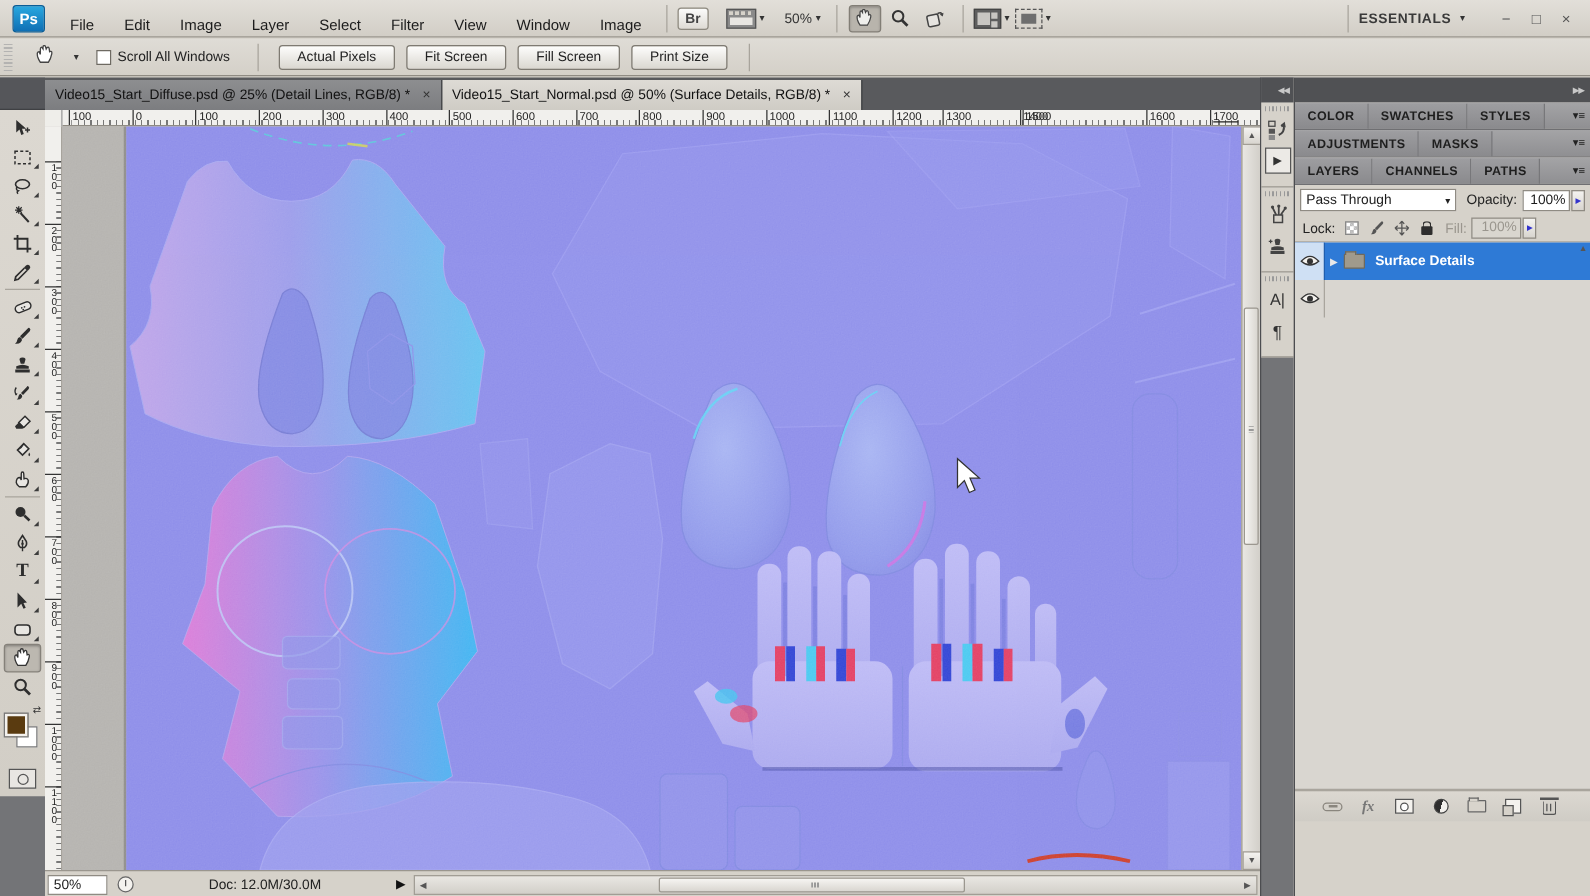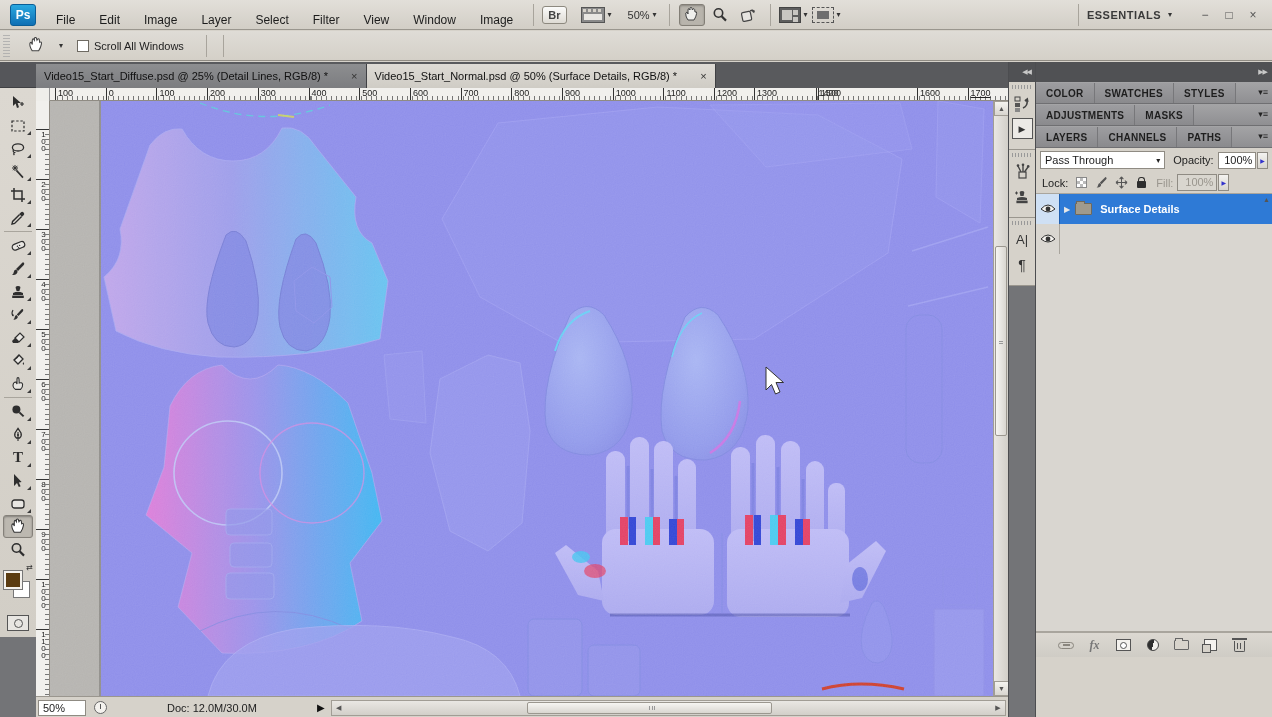--- a/index.html
+++ b/index.html
@@ -48,21 +48,21 @@
   .swatches { position:relative; width:30px; height:42px; margin:4px auto 0; }
   .swmini { position:absolute; right:0; top:-2px; font-size:8px; color:#333; }
   .swfg { position:absolute; left:1px; top:6px; width:18px; height:18px; border:2px solid #f4f2ee; outline:1px solid #777; z-index:2; }
   .swbg { position:absolute; left:10px; top:16px; width:17px; height:17px; background:#fff; border:1px solid #777; }
   .qmask { width:22px; height:16px; margin:8px auto 0; border:1px solid #555; background:#e8e6e2; display:flex; align-items:center; justify-content:center; }
   .qmask i { width:9px; height:9px; border:1.5px solid #555; border-radius:50%; display:block; }
 
   
   .center { position:absolute; left:36px; top:62px; width:972px; bottom:0; }
   .tabbar { height:26px; background:#595a5d; display:flex; align-items:flex-end; }
-  .dtab { height:24px; display:flex; align-items:center; padding:0 8px; font-size:11px; border-right:1px solid #3f4043; white-space:nowrap;gap:13px; }
+  .dtab { height:24px; display:flex; align-items:center; padding:0 8px; font-size:11px; border-right:1px solid #3f4043; white-space:nowrap; }
   .dtab .x { margin-left:10px; color:#333; font-size:11px; }
   .dtab.inactive { background:linear-gradient(#8d8e90,#7c7d80); color:#111; }
   .dtab.active { background:linear-gradient(#dedbd5,#cfccc5); color:#111; }
   .rulerrow { height:13px; display:flex; background:#f1f0ed; border-bottom:1px solid #8f8b83; }
   .rcorner { width:14px; height:13px; border-right:1px solid #999; background:#efeeea; }
   .hruler { position:relative; flex:1; overflow:hidden;
     background-image:repeating-linear-gradient(to right,#777 0 1px,transparent 1px 5.07px);
     background-size:100% 4px; background-repeat:no-repeat; background-position:7px bottom; }
   .hrl { position:absolute; top:0; height:13px; border-left:1px solid #333; padding-left:2px; font-size:9px; line-height:10px; color:#222; }
   .canvasrow { position:relative; height:595px; display:flex; }
@@ -217,20 +217,27 @@
     <div class="grip"></div>
     <div style="width:40px;text-align:center;">
       <svg width="18" height="16" viewBox="0 0 17 15">
           <path d="M3 9 Q2 5 4 5 L5 7 L5 3 Q5 1.6 6 1.6 L7 3 L7 1.4 Q7 0.4 8 0.4 Q9 0.4 9 1.6 L9.4 3 L10 2 Q11 1 11.6 2.4 L12 5 Q14 4 13.6 6.6 Q13 10 11 13 L5 13 Q3.6 11 3 9 Z" fill="#fff" stroke="#444" stroke-width="1"></path>
         </svg>
     </div>
     <span class="ddarrow">▾</span>
     <span class="checkbox"></span>
     <span class="optlabel">Scroll All Windows</span>
     <div class="vsep"></div>
+    <div style="display:flex;margin-left:8px;">
+
+    <button class="obtn">Actual Pixels</button>
+        <button class="obtn">Fit Screen</button>
+        <button class="obtn">Fill Screen</button>
+        <button class="obtn">Print Size</button>
+      </div>
     <div class="vsep"></div>
   </div>
 
   <div class="ltoolbar">
     <div class="ltool-top"></div>
     <div class="ltools">
       <div class="tool">
           <svg width="16" height="16" viewBox="0 0 16 16">
             <path d="M3 1 L3 11 L5.6 8.6 L7 13 L9 12.2 L7.6 8 L11 8 Z" fill="#2e2e2e"></path>
             <path d="M12 10 h4 M14 8 v4" stroke="#2e2e2e" stroke-width="1.2" transform="translate(-2,-1)"></path>

